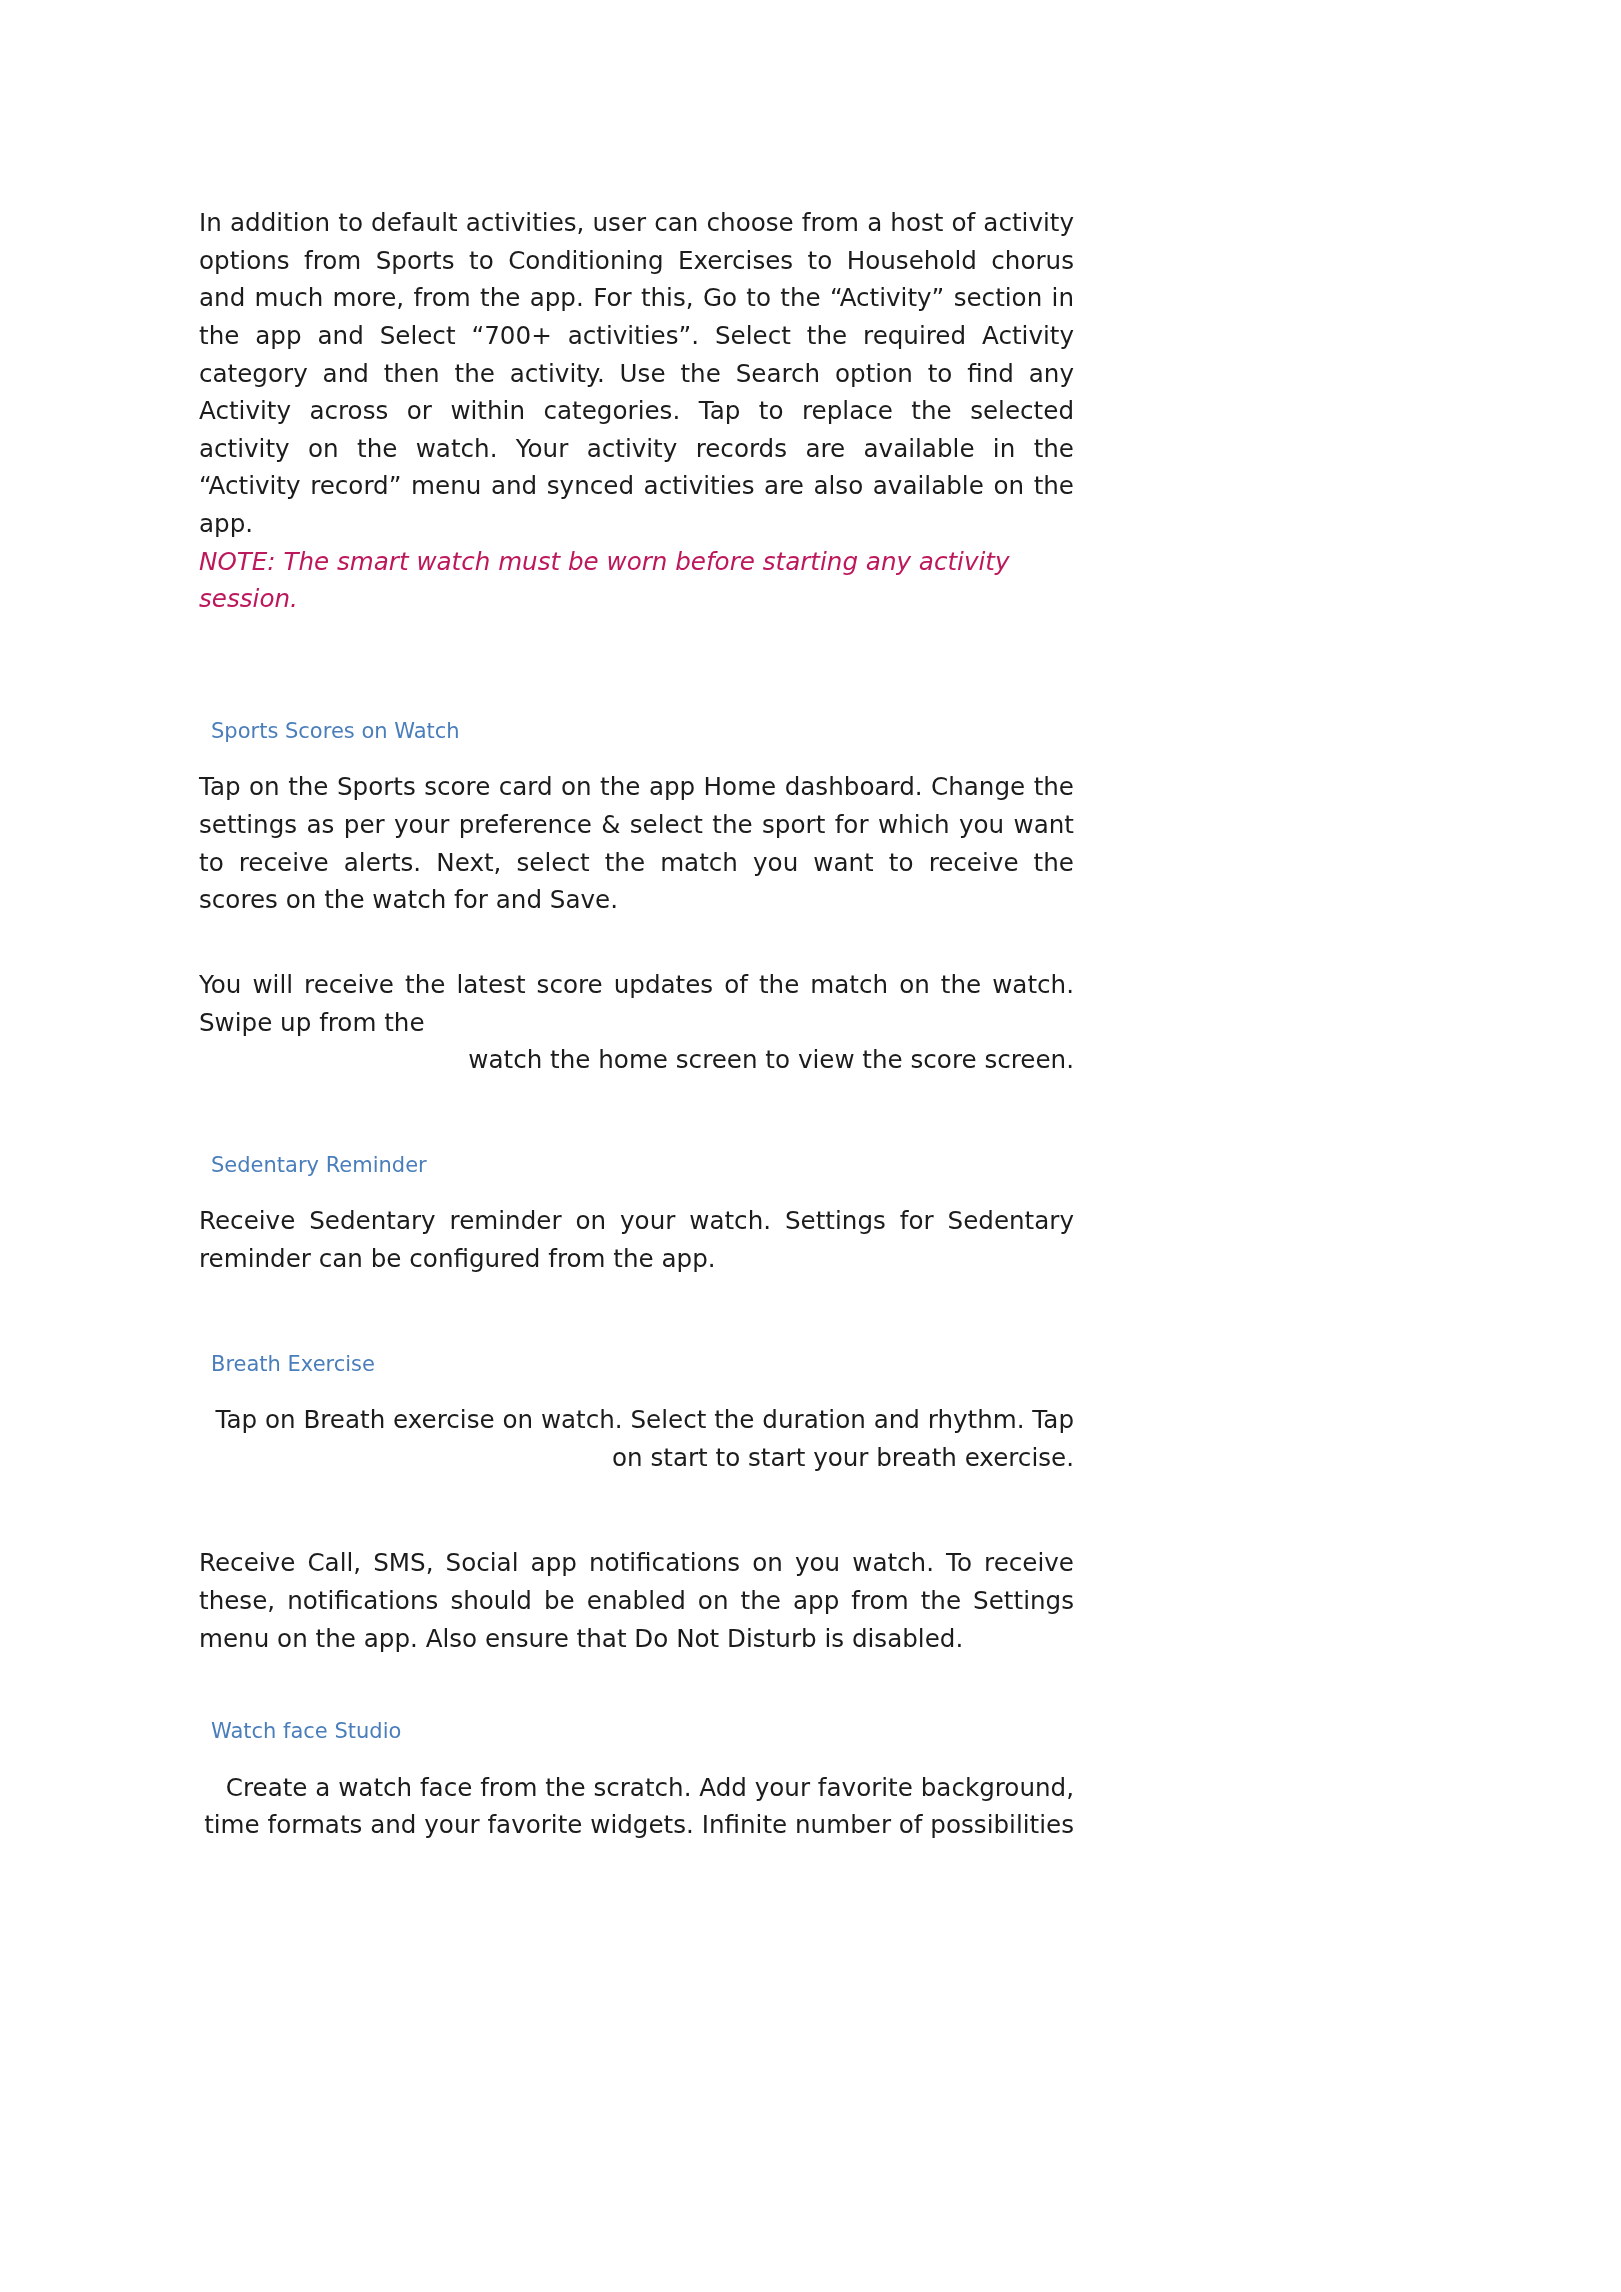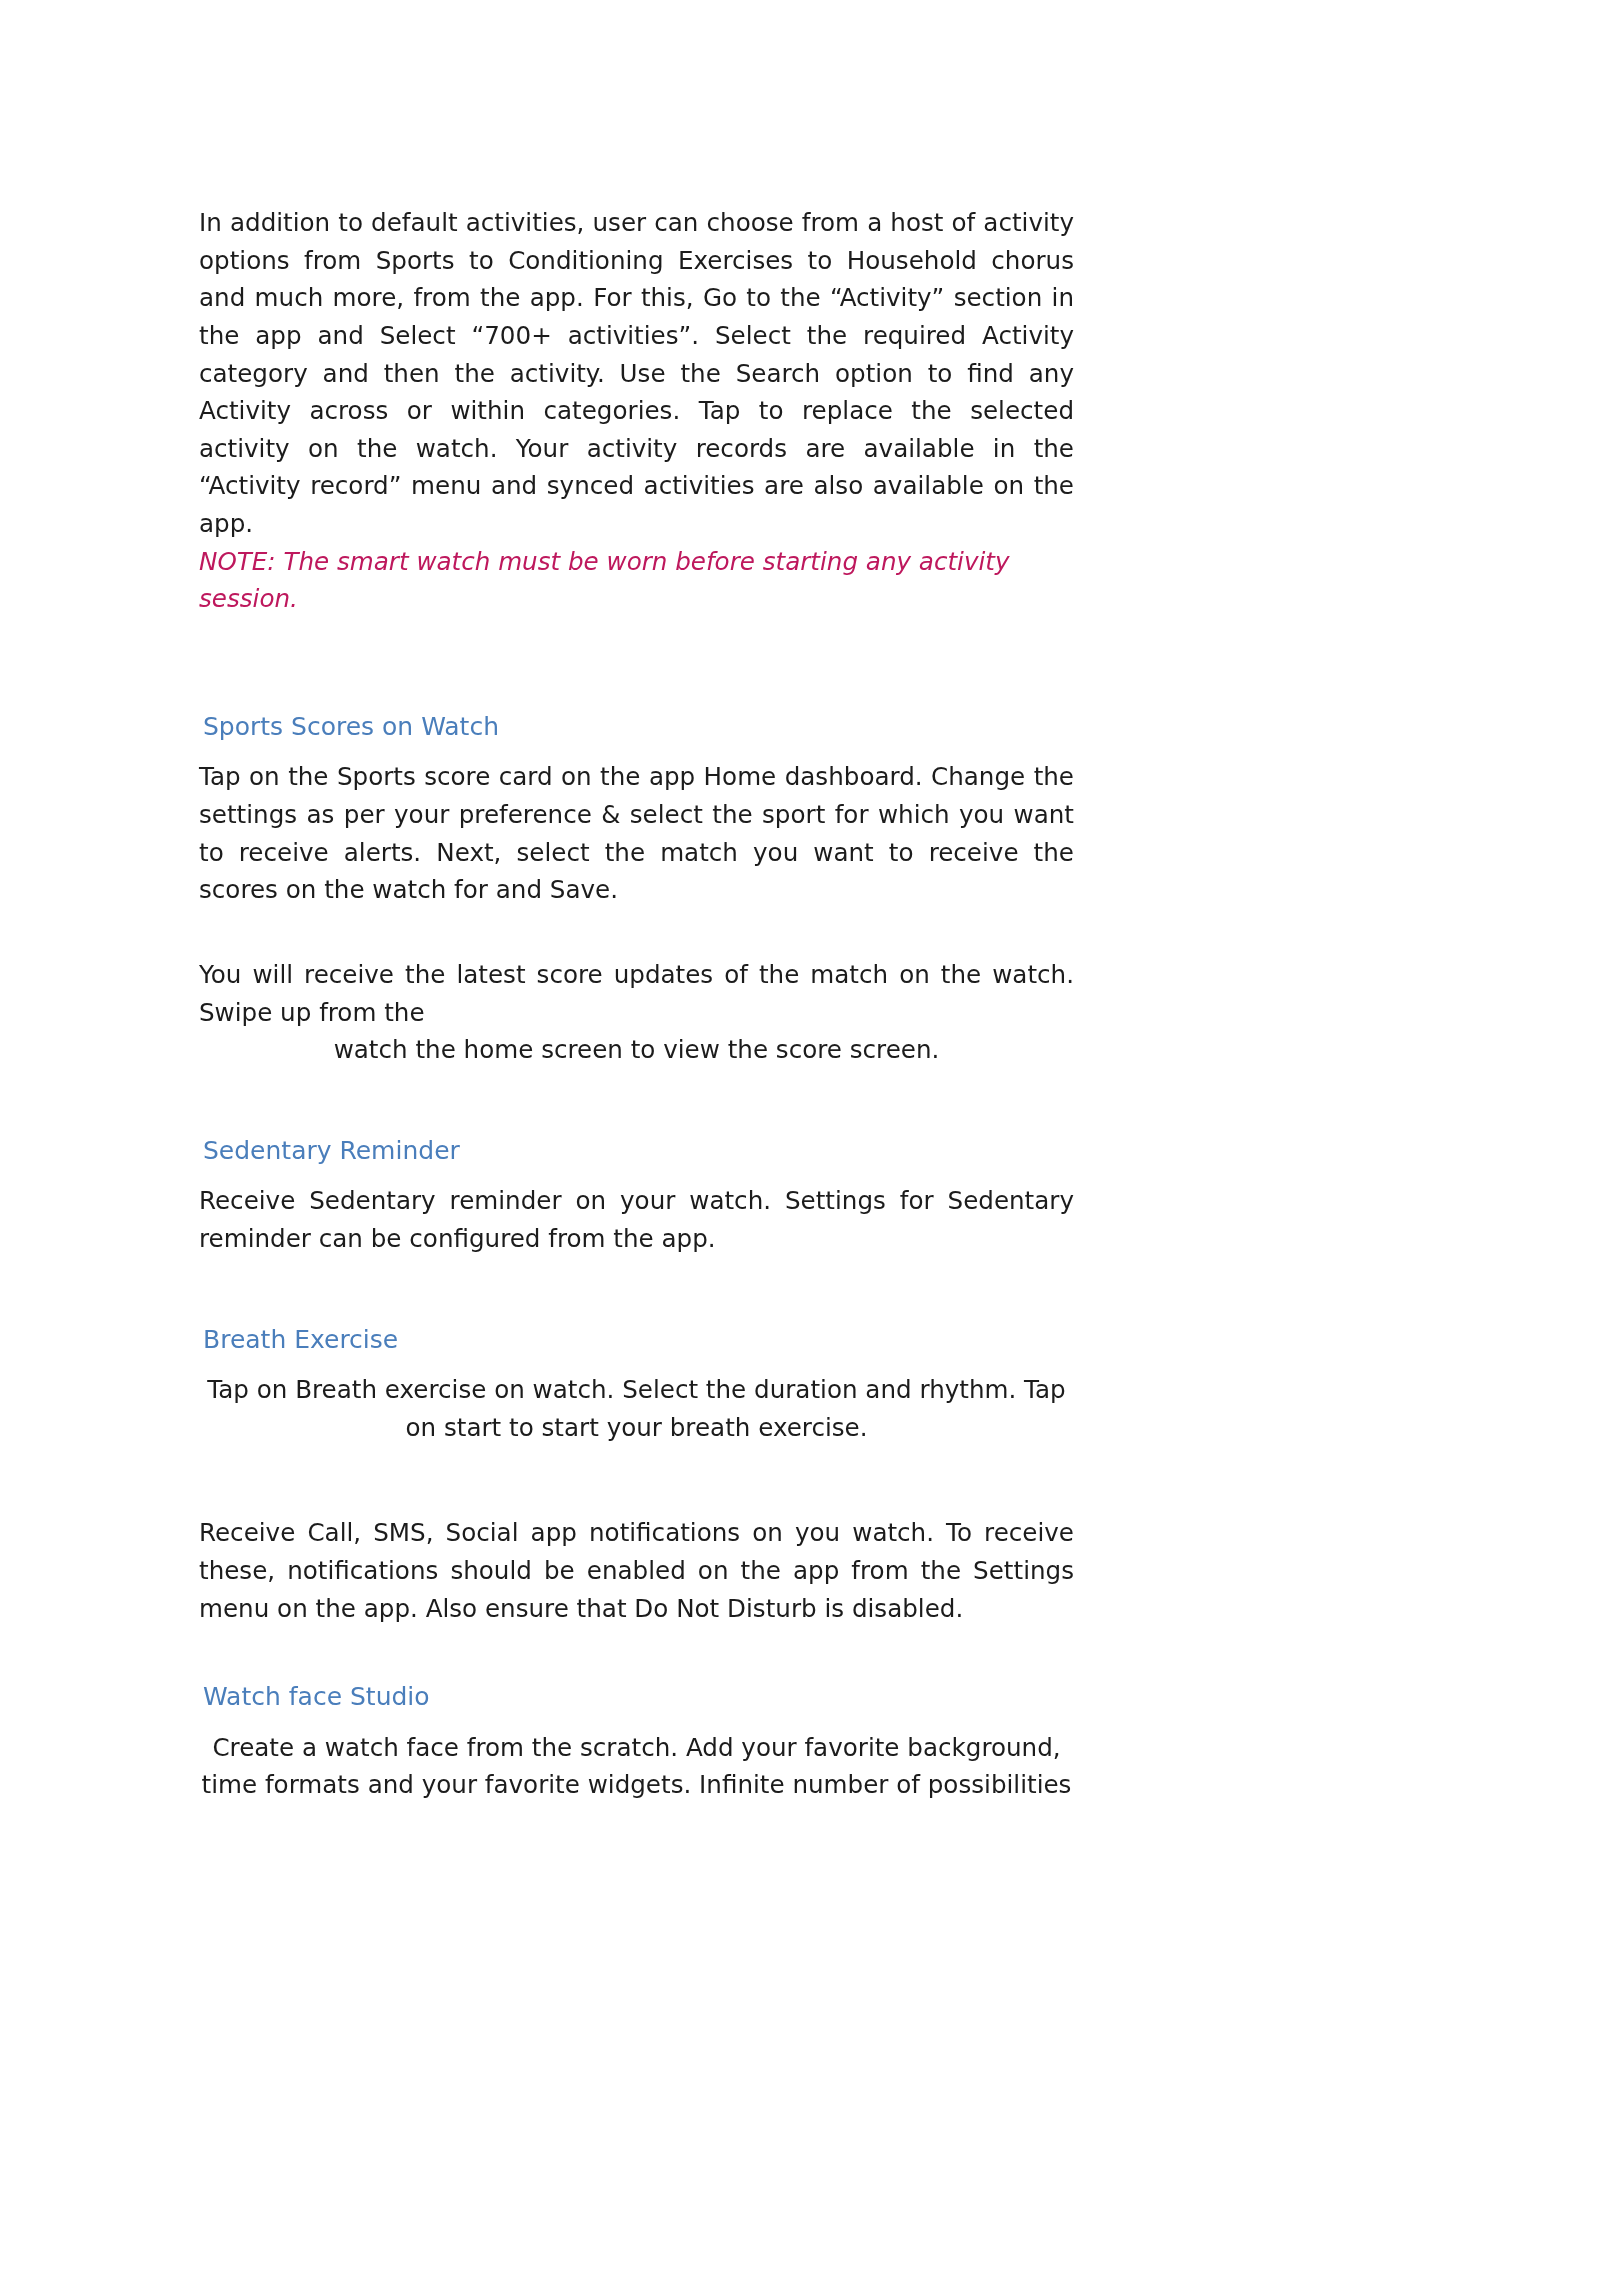--- a/index.html
+++ b/index.html
@@ -30,33 +30,33 @@
     font-weight: 400;
   }
   .note-line {
     font-size: 24.6px;
     line-height: 1.53;
     font-style: italic;
     margin: 0;
     color: #be185d;
   }
   .heading {
-    font-size: 25px;
+    font-size: 21px;
     line-height: 1.5;
     color: #4a7ebb;
-    margin: 4px;
+    margin: 12px;
     font-weight: 400;
   }
   .gap-xl { height: 86px; }
   .gap-l  { height: 59px; }
   .gap-m  { height: 47px; }
   .gap-s  { height: 9px; }
   .section { margin: 0; }
   .nowrap-para {
-    text-align: center;
+    text-align: right;
   }
 </style>
 </head>
 <body>
 
 <div class="page">
 
   <section class="section">
     <p class="body-para">In addition to default activities, user can choose from a host of activity options from Sports to Conditioning Exercises to Household chorus and much more, from the app. For this, Go to the “Activity” section in the app and Select “700+ activities”. Select the required Activity category and then the activity. Use the Search option to find any Activity across or within categories. Tap to replace the selected activity on the watch. Your activity records are available in the “Activity record” menu and synced activities are also available on the app.</p>
     <p class="note-line">NOTE: The smart watch must be worn before starting any activity session.</p>

